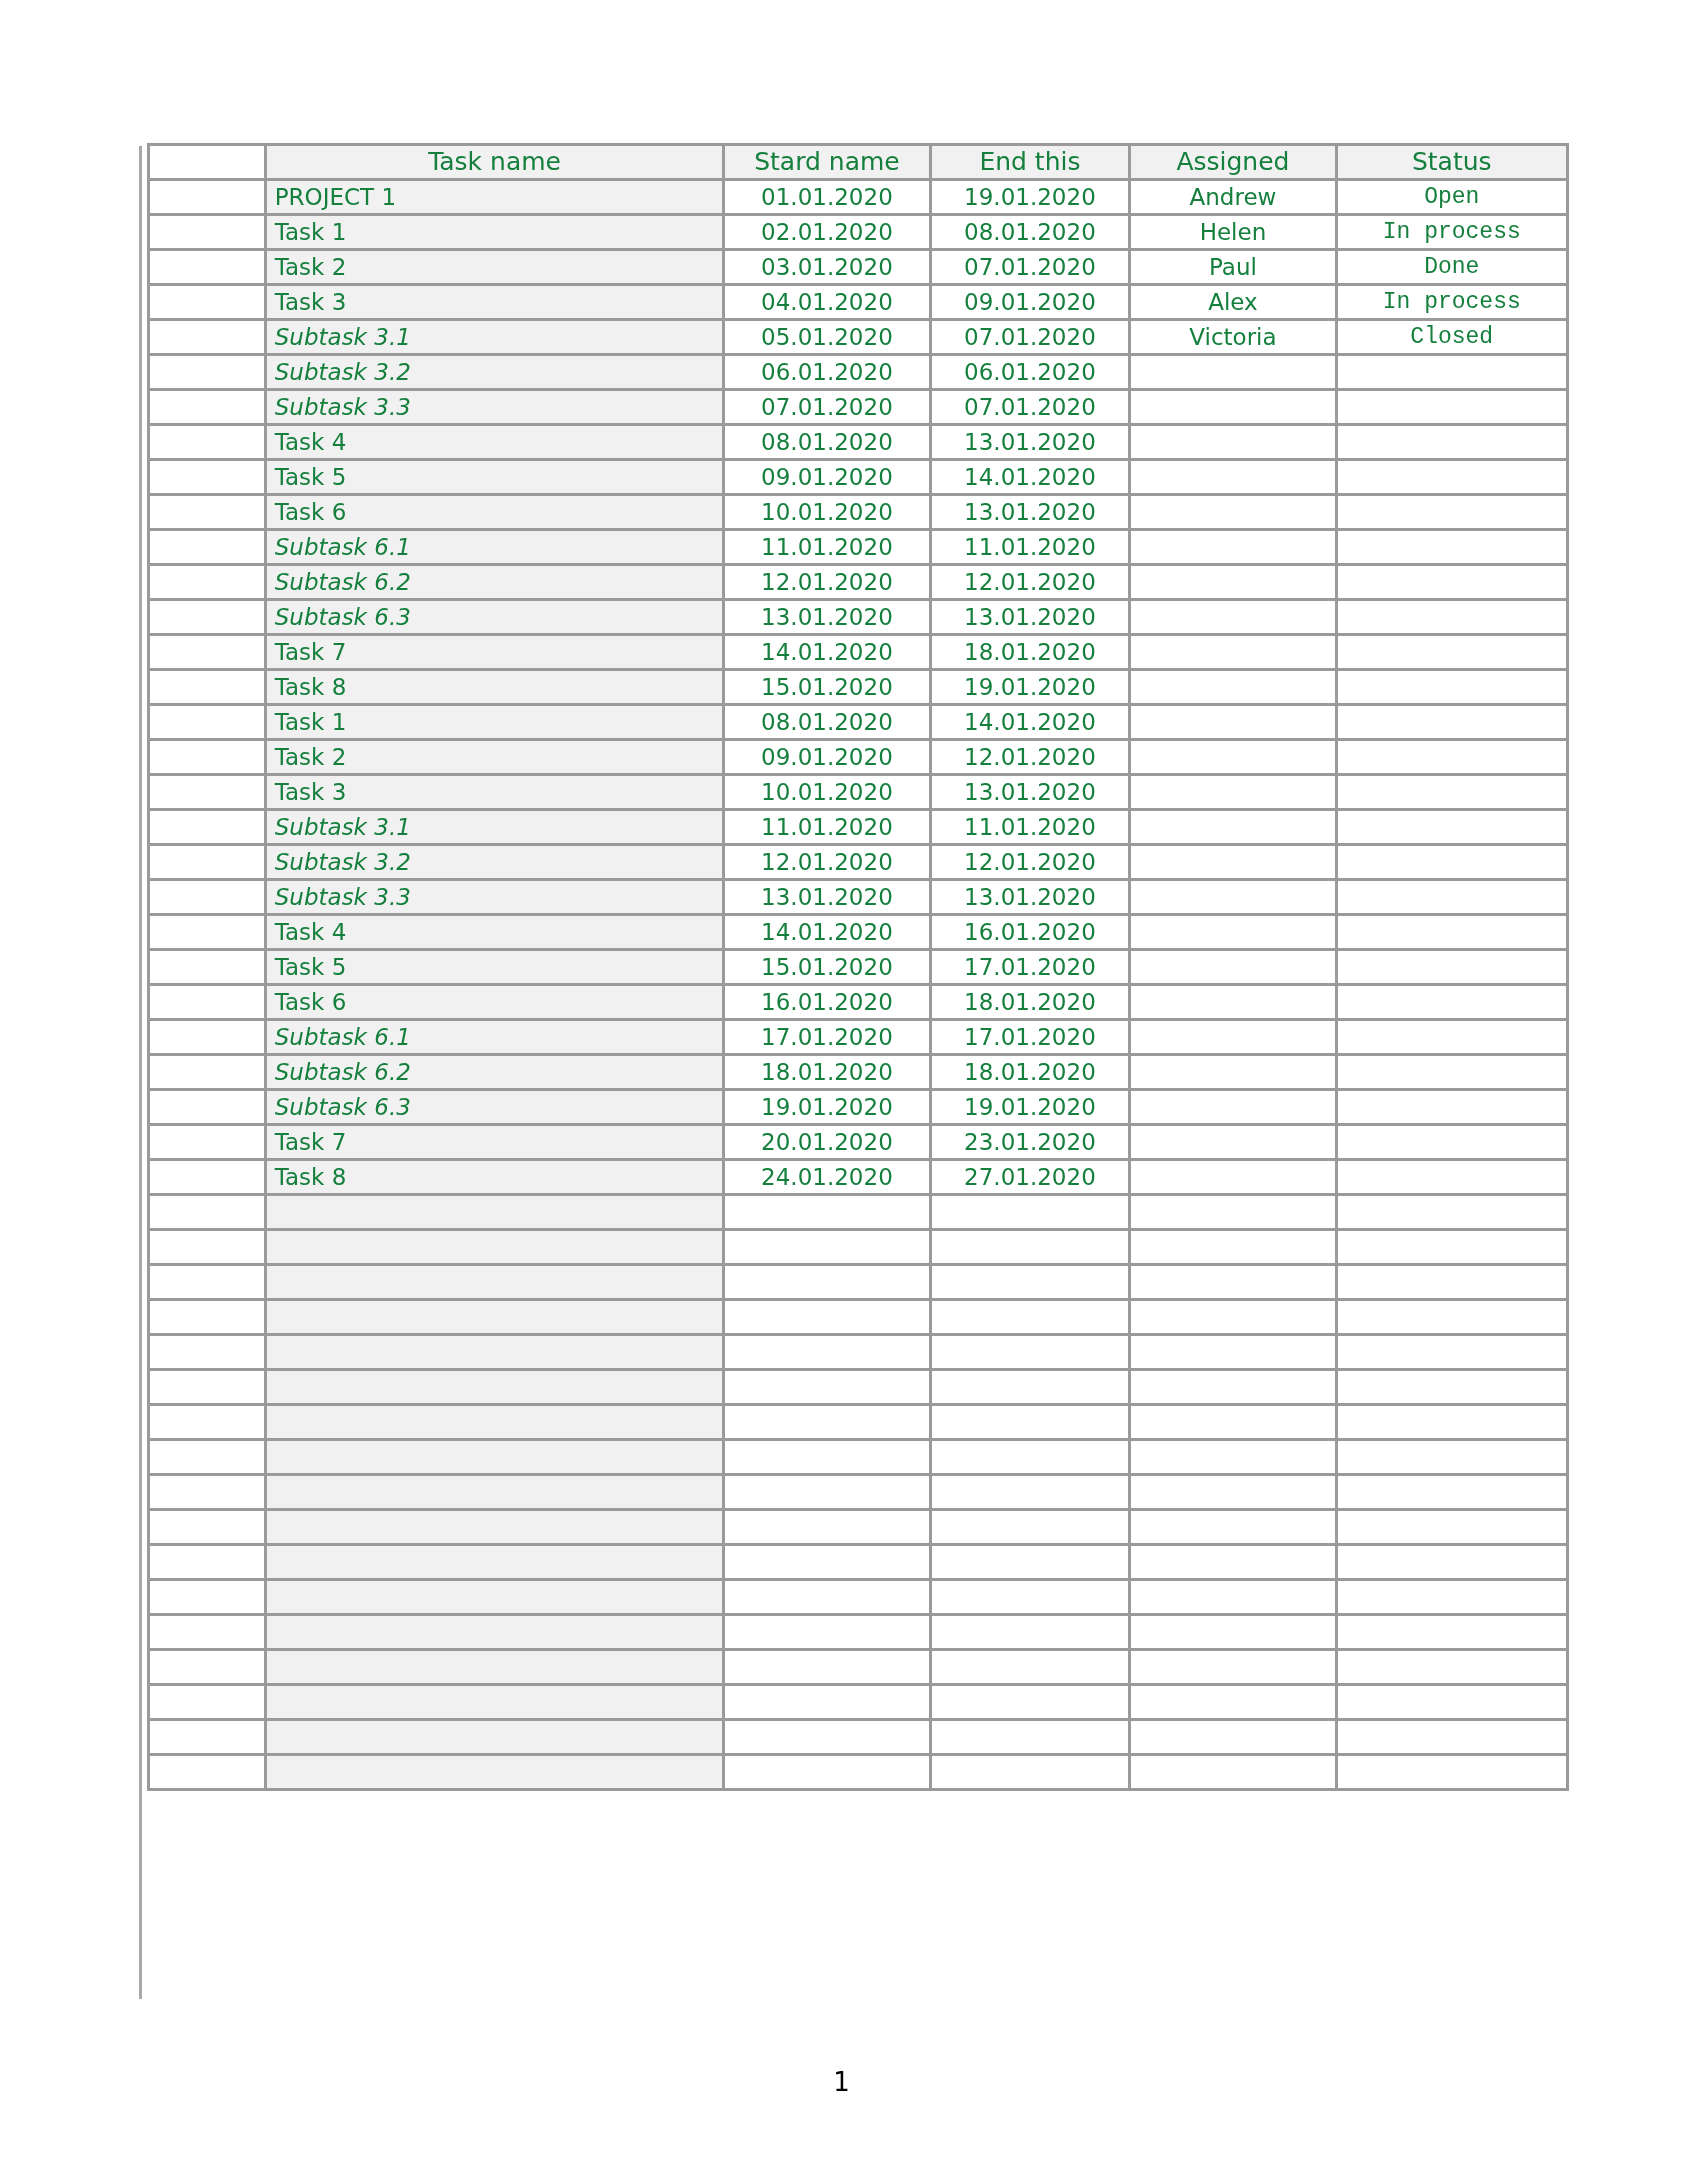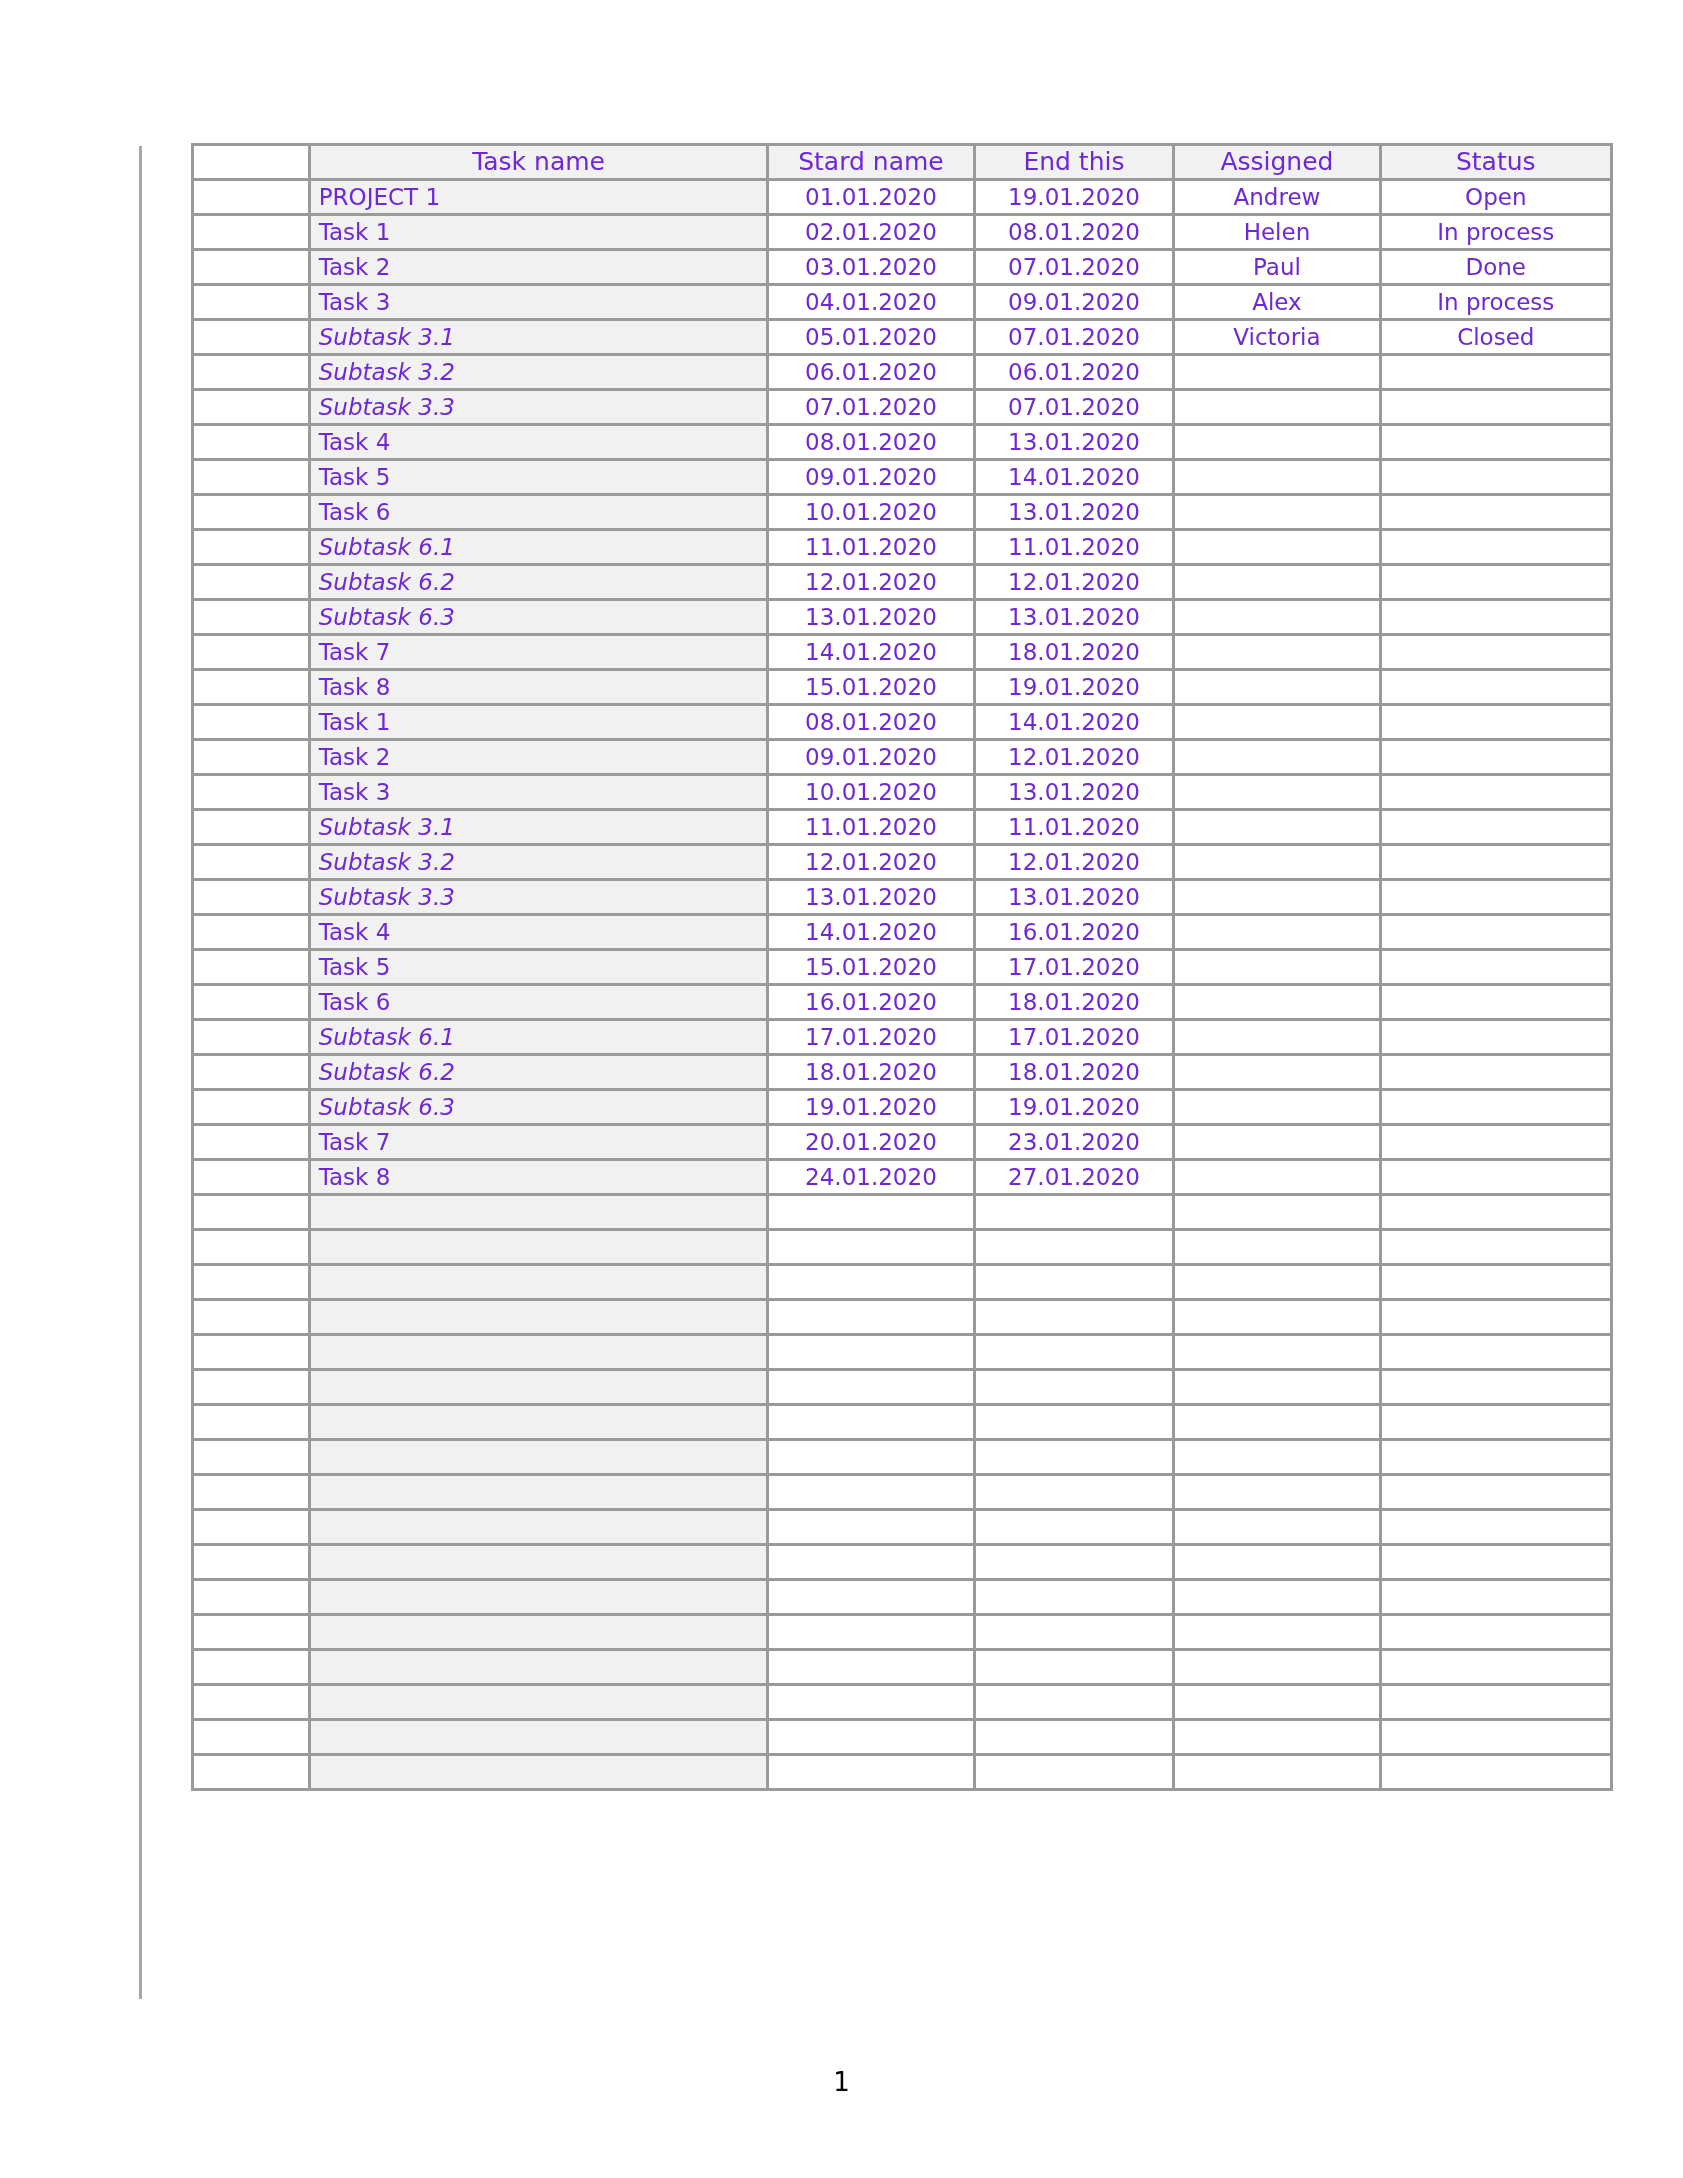--- a/index.html
+++ b/index.html
@@ -41,22 +41,21 @@
     left: 147px;
     top: 143px;
     width: 1398px;
   }
 
   table.task-table {
     border-collapse: collapse;
     width: 1422px;
     table-layout: fixed;
     font-size: 23px;
-    color: #6d28d9;
-    margin-left: 44px;
+    color: #15803d;
   }
 
   table.task-table td,
   table.task-table th {
     border: 3px solid #9a9a9a;
     padding: 0 8px;
     font-weight: normal;
     vertical-align: middle;
     height: 35px;
     line-height: 30px;
@@ -110,20 +109,21 @@
     background: #ffffff;
     text-align: center;
   }
   .cell-assigned {
     background: #ffffff;
     text-align: center;
   }
   .cell-status {
     background: #ffffff;
     text-align: center;
+    font-family: Liberation Mono, monospace;
   }
 
   
   .r-project .cell-task { font-weight: normal; }
   .r-subtask .cell-task { font-style: italic; }
   .r-note    .cell-task { font-weight: normal; }
 
   
   .page-number {
     position: absolute;

